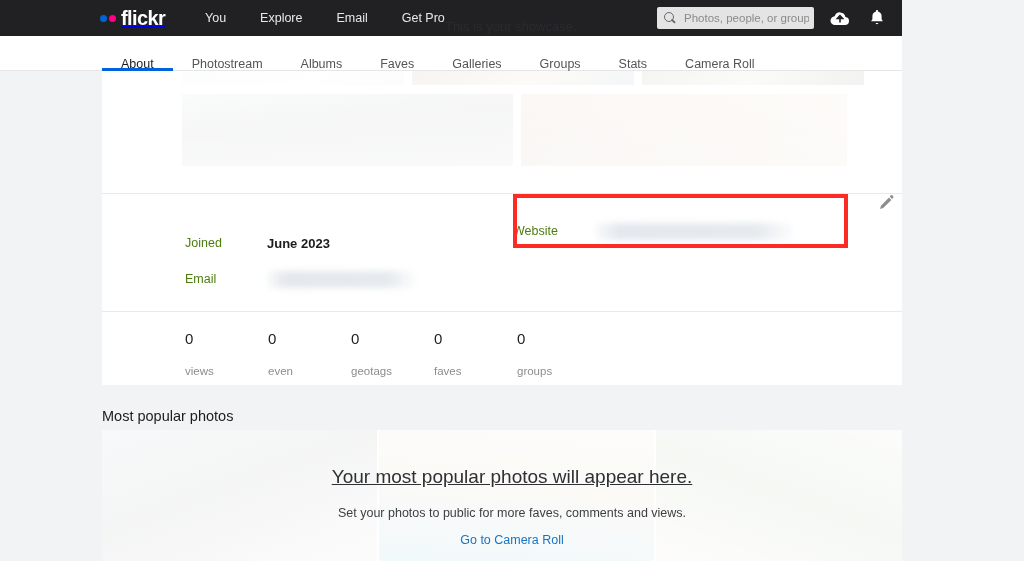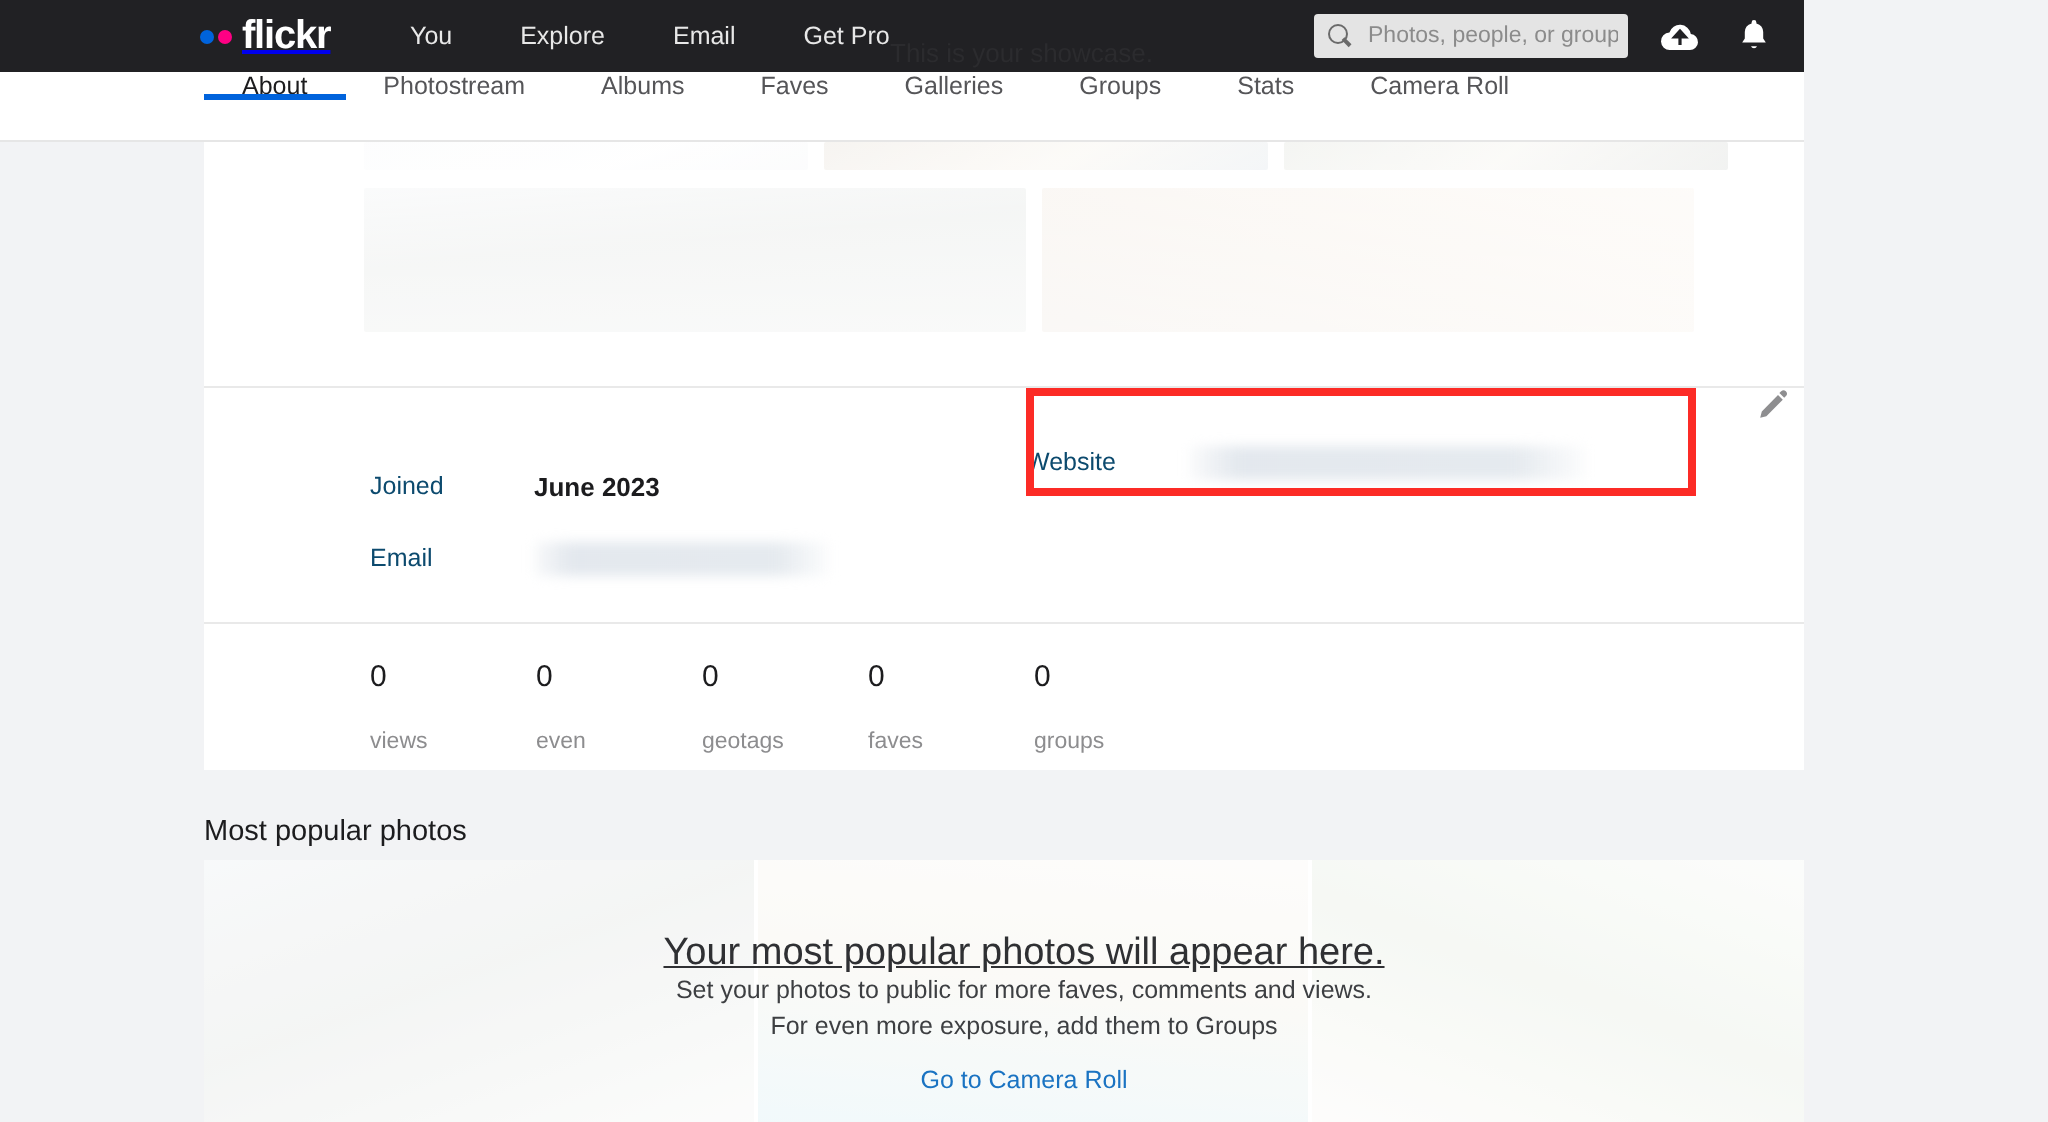--- a/index.html
+++ b/index.html
@@ -63,21 +63,21 @@
       radial-gradient(circle at 58% 62%, #ffd400 0 13%, transparent 14%),
       conic-gradient(from 200deg, #7b34b8, #b32fa0, #7b34b8 70%, #4b2d9e);
     position: relative; overflow: hidden;
   }
 
   
   .subnav {
     position: absolute; top: 36px; left: 0; width: 1024px; height: 35px;
     background: #ffffff; border-bottom: 1px solid #e6e6e6;
   }
-  .subnav-inner { position: absolute; left: 102px; top: 0; height: 35px; display: flex; align-items: flex-start; }
+  .subnav-inner { position: absolute; left: 102px; top: 0; height: 35px; display: flex; align-items: flex-end; }
   .subnav-item {
     display: flex; align-items: center; padding: 0 19px;
     font-size: 12.5px; color: #555558; text-decoration: none;
     position: relative; white-space: nowrap;
   }
   .subnav-item.active { color: #1c1c1e; }
   .subnav-item.active::after {
     content: ""; position: absolute; left: 0; right: 0; bottom: 0;
     height: 3px; background: #0063dc;
   }
@@ -105,21 +105,21 @@
     background: linear-gradient(to bottom, rgba(255,255,255,0.55), rgba(255,255,255,0.75));
     pointer-events: none;
   }
 
   .card-divider { height: 1px; background: #e9e9e9; }
 
   .info-block { position: relative; height: 117px; }
   .info-left { position: absolute; left: 83px; top: 31px; }
   .info-row { display: flex; align-items: center; height: 36px; }
   .info-label {
-    width: 82px; font-size: 12.5px; color: #0c4a6e;
+    width: 82px; font-size: 12.5px; color: #4d7c0f;
   }
   .info-value { font-size: 13px; color: #1c1c1e; font-weight: bold; }
   .redact {
     height: 17px; border-radius: 2px;
     background: linear-gradient(90deg, rgba(233,236,240,0.25), rgba(226,231,237,0.95) 12%, rgba(228,233,238,0.95) 82%, rgba(240,243,246,0.2));
     filter: blur(3px);
   }
   .redact.email { width: 148px; }
   .redact.website { width: 198px; }
 
@@ -163,21 +163,21 @@
   .band-overlay {
     position: absolute; inset: 0;
     background: rgba(255,255,255,0.55);
     pointer-events: none;
   }
   .band-text {
     position: absolute; left: 0; right: 0; top: 36px;
     text-align: center; pointer-events: auto;
   }
   .band-h { font-size: 19px; color: #2f3033; text-decoration: underline; }
-  .band-s1 { font-size: 12.5px; color: #3d3f42; }
+  .band-s1 { font-size: 12.5px; color: #3d3f42; margin-top: 18px; }
   .band-s2 { font-size: 12.5px; color: #3d3f42; margin-top: 4px; }
   .band-link {
     display: inline-block; margin-top: 13px;
     font-size: 12.5px; color: #1a73c2; text-decoration: none;
   }
 </style>
 </head>
 <body>
 
 <div class="page">
@@ -311,18 +311,17 @@
   <div class="popular-band">
     <div class="band-photos">
       <div class="band-photo p1"></div>
       <div class="band-photo p2"></div>
       <div class="band-photo p3"></div>
     </div>
     <div class="band-overlay"></div>
     <div class="band-text">
       <div class="band-h">Your most popular photos will appear here.</div>
       <div class="band-s1">Set your photos to public for more faves, comments and views.</div>
-      <div class="band-s2">For even more exposure, add them to Groups</div>
       <a class="band-link" href="#">Go to Camera Roll</a>
     </div>
   </div>
 
 </div>
 
 </body></html>

